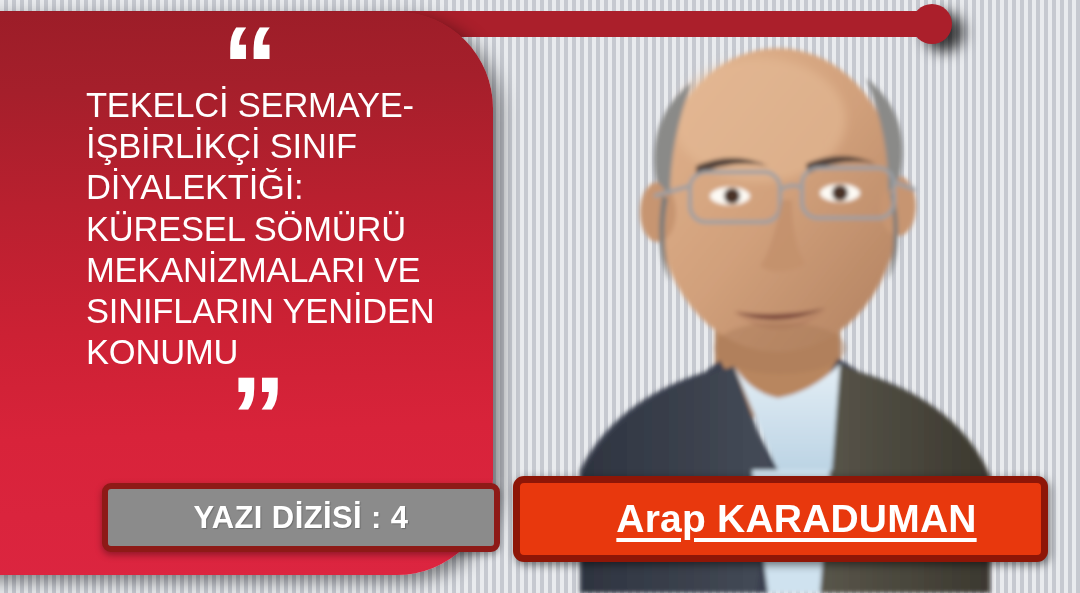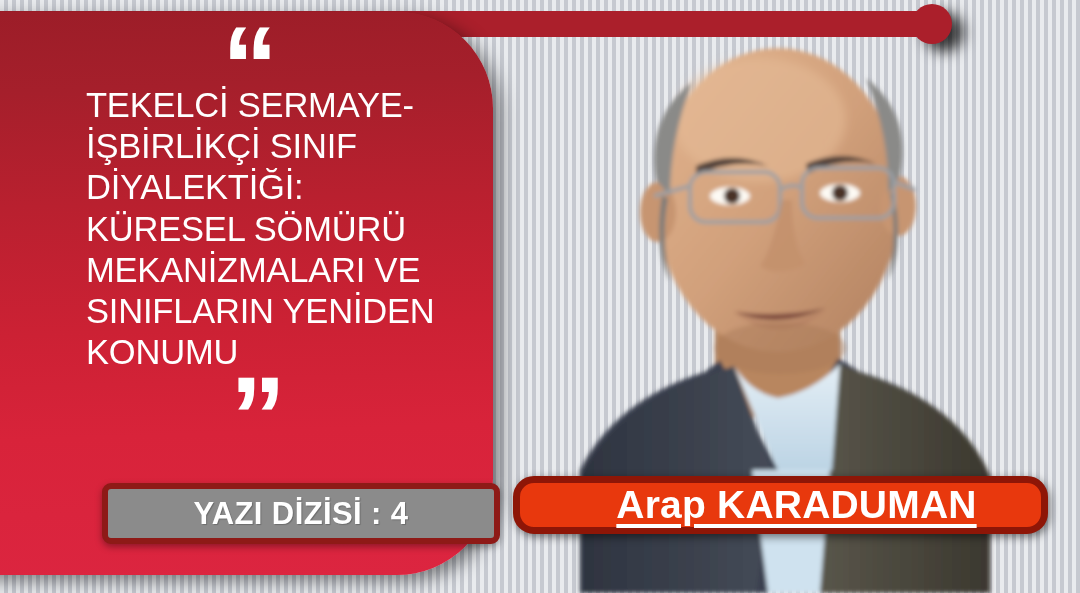--- a/index.html
+++ b/index.html
@@ -105,45 +105,45 @@
     font-weight:400;
     line-height:1.195;
     letter-spacing:-0.2px;
     white-space:pre-line;
   }
 
   
   #series-badge{
     position:absolute;
     left:42px; top:483px;
-    width:398px; height:61px;
+    width:398px; height:69px;
     background:#8b8b8b;
     border:6px solid #8e1a17;
     border-radius:9px;
     display:flex;
     align-items:center;
     justify-content:center;
     box-shadow:0 3px 7px rgba(0,0,0,0.35);
   }
   #series-badge-label{
     color:#ffffff;
     font-size:31px;
     font-weight:700;
     letter-spacing:0.4px;
     text-shadow:1px 1px 1px rgba(0,0,0,0.22);
   }
 
   
   #name-banner{
     position:absolute;
     left:513px; top:476px;
-    width:535px; height:58px;
+    width:535px; height:86px;
     background:#e8380d;
     border:7px solid #8e1607;
-    border-radius:21px;
+    border-radius:11px;
     display:flex;
     align-items:center;
     justify-content:center;
     z-index:9;
     box-shadow:2px 3px 9px rgba(0,0,0,0.5);
     padding-left:32px;
   }
   #name-banner-label{
     color:#ffffff;
     font-size:39px;

